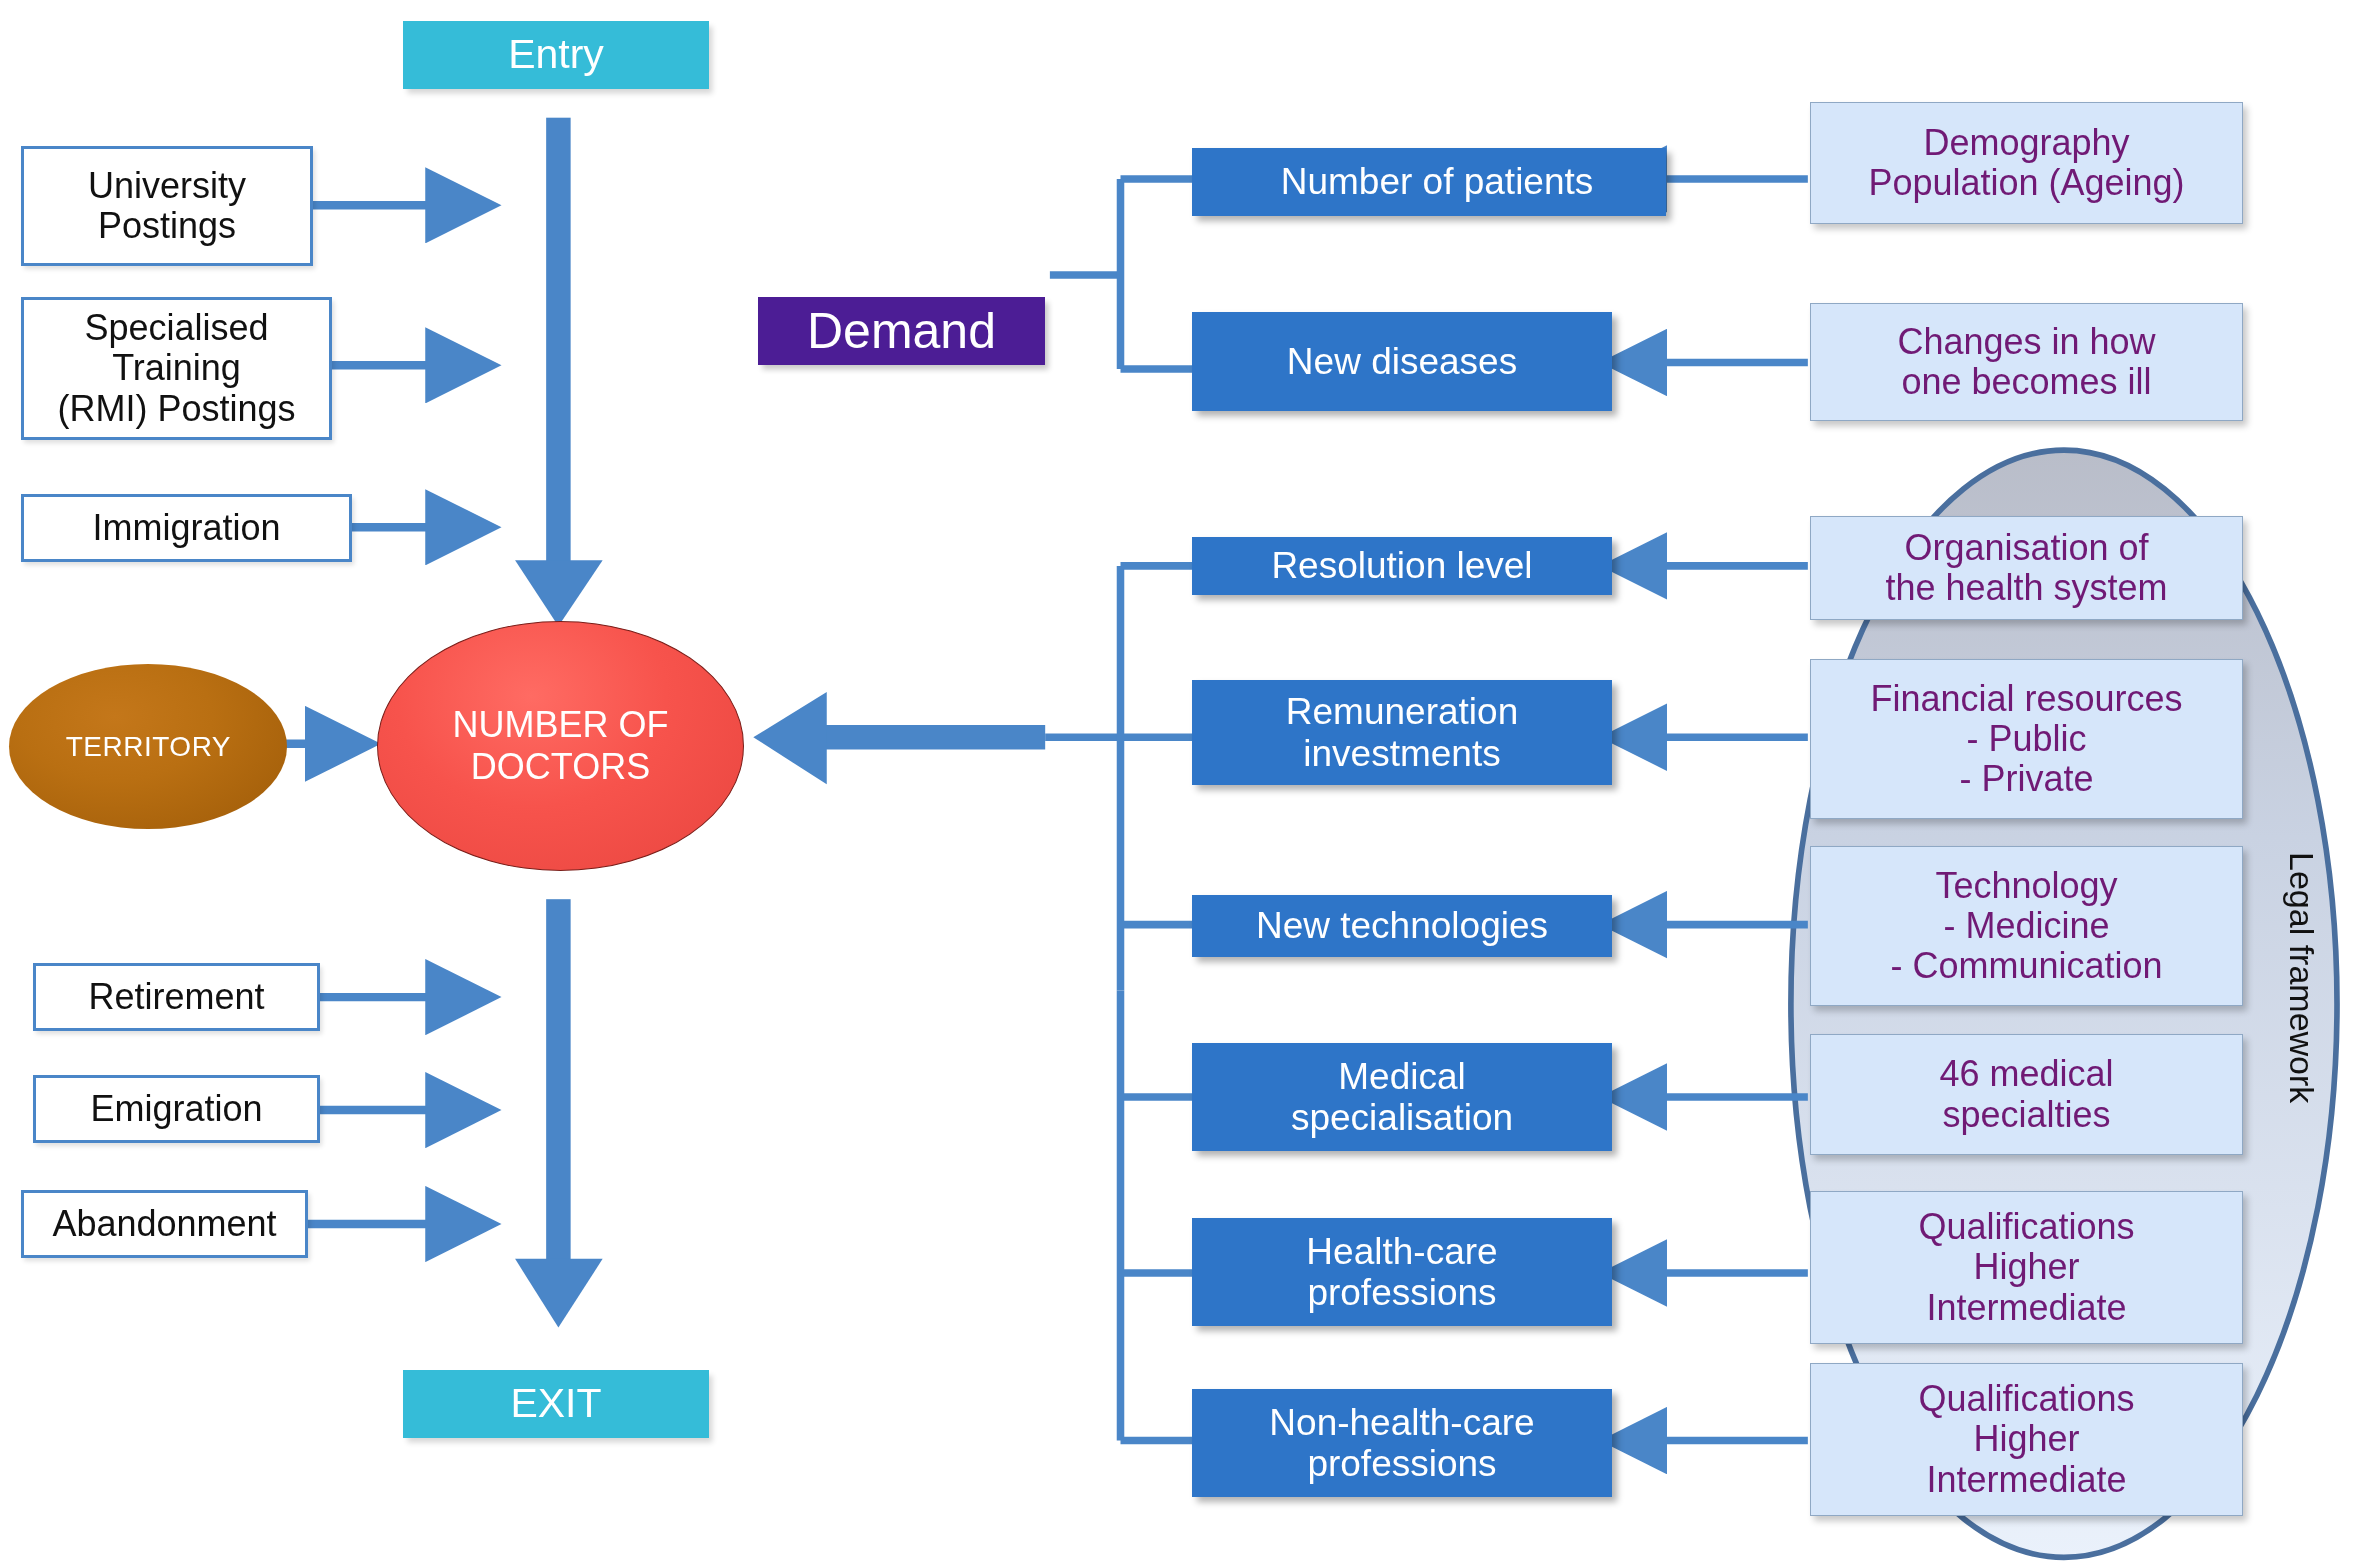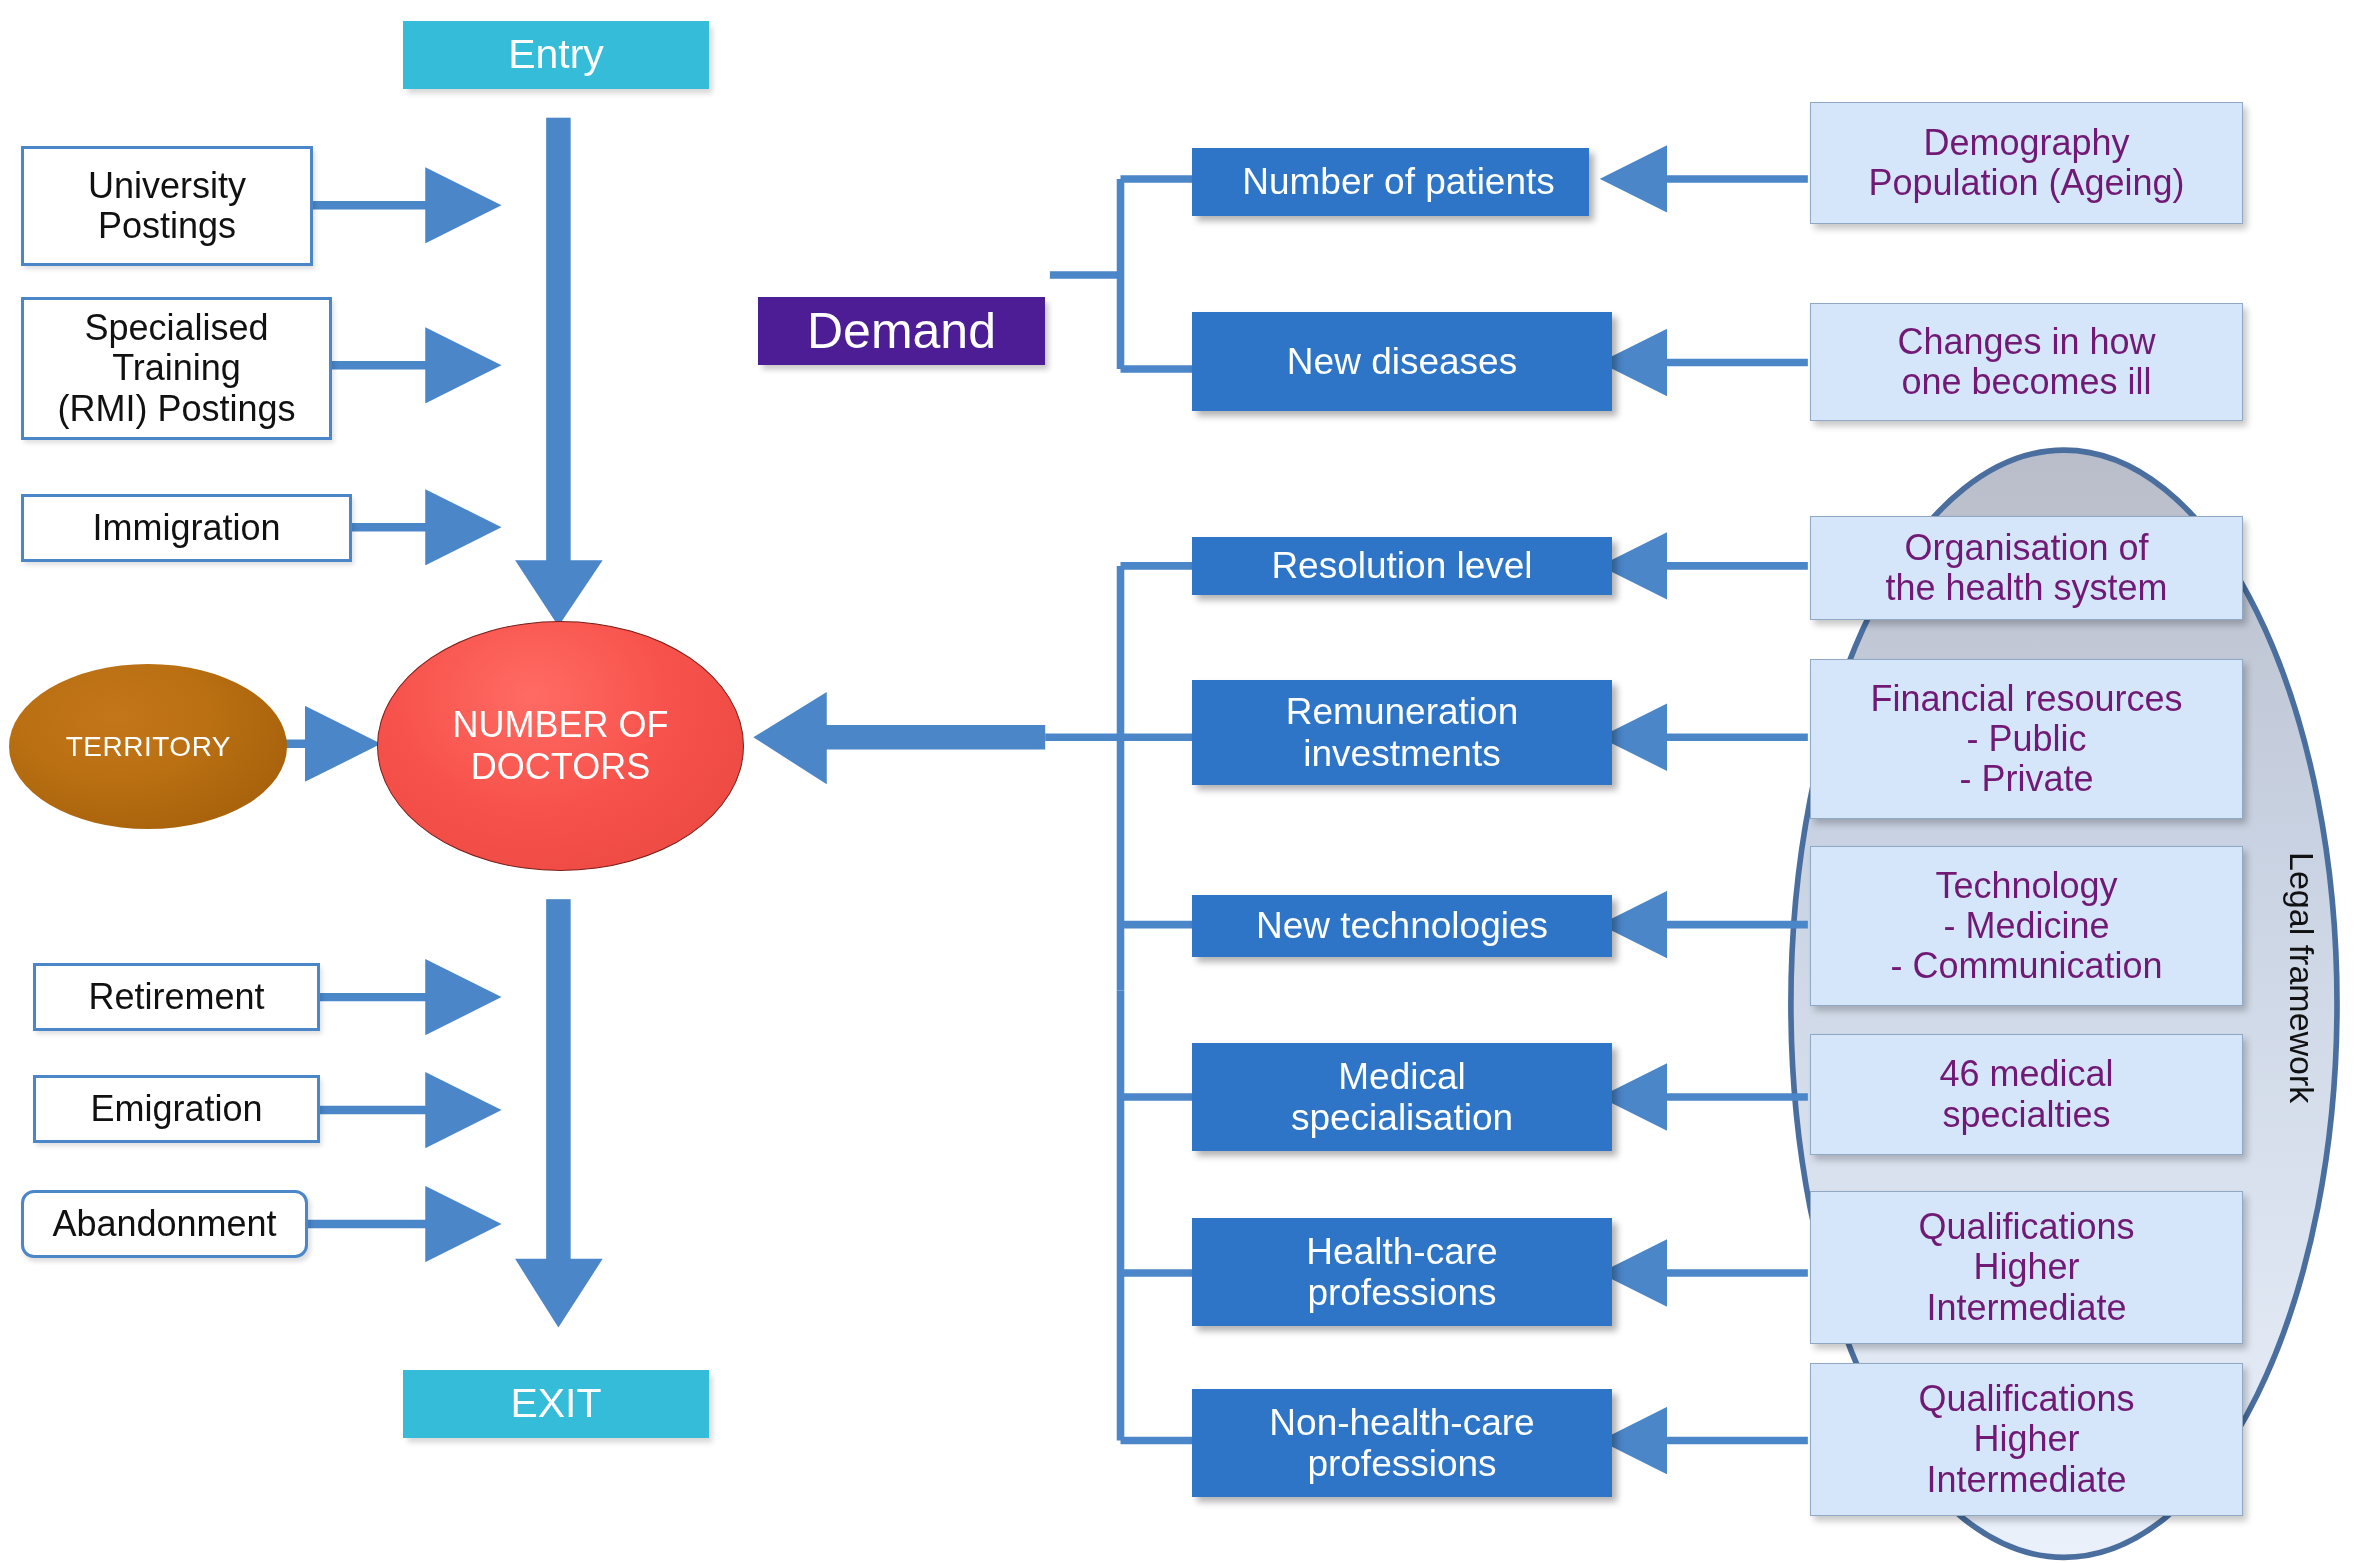--- a/index.html
+++ b/index.html
@@ -153,38 +153,38 @@
   <div class="abs cen whitebox" style="left:21px;top:494px;width:331px;height:68px;white-space:pre-line;">
     <span>Immigration</span>
   </div>
 
   <div class="abs cen whitebox" style="left:33px;top:963px;width:287px;height:68px;white-space:pre-line;">
     <span>Retirement</span>
   </div>
   <div class="abs cen whitebox" style="left:33px;top:1075px;width:287px;height:68px;white-space:pre-line;">
     <span>Emigration</span>
   </div>
-  <div class="abs cen whitebox" style="left:21px;top:1190px;width:287px;height:68px;white-space:pre-line;border-radius:13px;">
+  <div class="abs cen whitebox" style="left:21px;top:1190px;width:287px;height:68px;white-space:pre-line;">
     <span>Abandonment</span>
   </div>
 
   <div class="abs ell territory" style="left:9.4px;top:664px;width:278px;height:165px;">
     <span>TERRITORY</span>
   </div>
 
   <div class="abs ell doctors" style="left:377px;top:621px;width:367px;height:250px;white-space:pre-line;">
     <span>NUMBER OF
 DOCTORS</span>
   </div>
 
   <div class="abs cen greenbox" style="left:758px;top:297px;width:287px;height:68px;">
     <span>Demand</span>
   </div>
 
-  <div class="abs cen bluebox" style="left:1192px;top:148px;width:397px;height:68px;white-space:pre-line;padding-left:16px;">
+  <div class="abs cen bluebox" style="left:1192px;top:148px;width:474px;height:68px;white-space:pre-line;padding-left:16px;">
     <span>Number of patients</span>
   </div>
   <div class="abs cen bluebox" style="left:1192px;top:312px;width:420px;height:99px;white-space:pre-line;">
     <span>New diseases</span>
   </div>
 
   <div class="abs cen lbluebox" style="left:1810px;top:102px;width:433px;height:122px;white-space:pre-line;">
     <span>Demography
 Population (Ageing)</span>
   </div>

